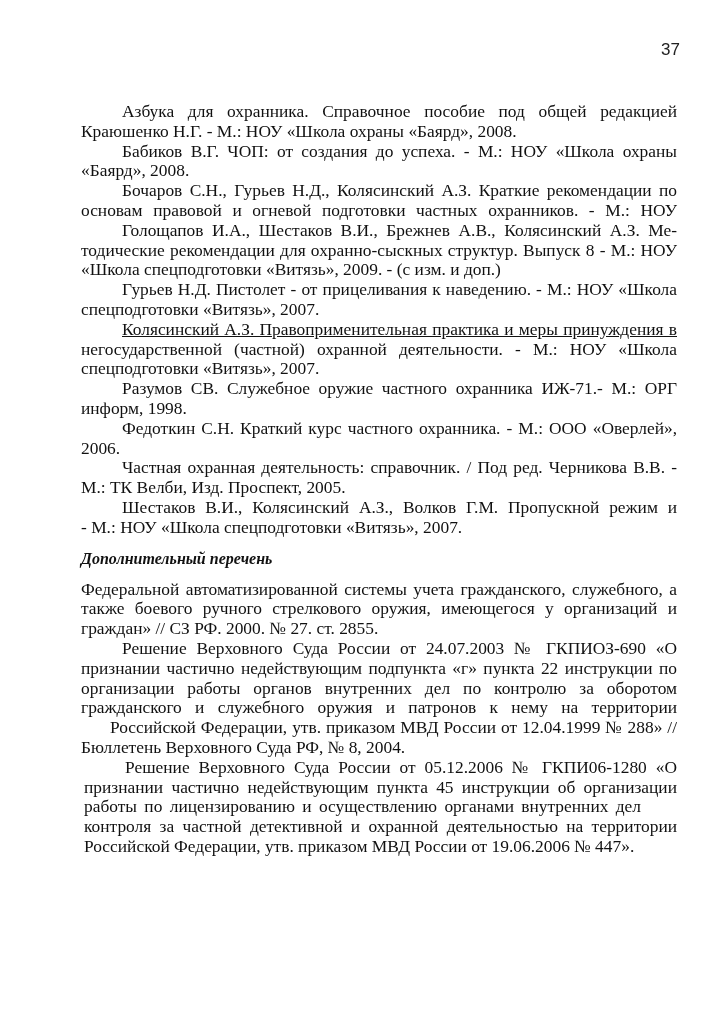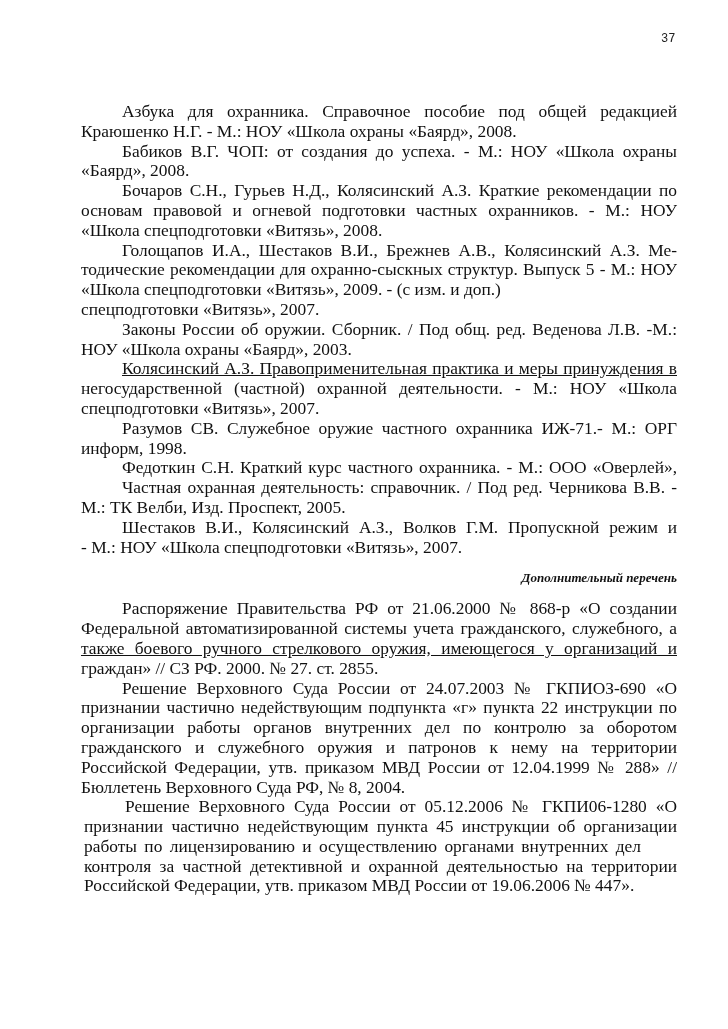--- a/index.html
+++ b/index.html
@@ -10,24 +10,24 @@
     body {
       width: 728px;
       height: 1029px;
       position: relative;
       overflow: hidden;
       color: #111111;
       font-family: "Liberation Serif", "DejaVu Serif", serif;
     }
     .page-number {
       position: absolute;
-      top: 32px;
+      top: 40px;
       left: 661px;
-      font-family: Liberation Mono, monospace;
-      font-size: 12px;
+      font-family: Liberation Sans, sans-serif;
+      font-size: 17px;
       color: #222222;
     }
     .content {
       position: absolute;
       left: 81px;
       top: 102px;
       width: 596px;
       font-size: 17.4px;
       line-height: 19.8px;
     }
@@ -39,24 +39,24 @@
       height: 19.8px;
     }
     .line.last {
       text-align-last: left;
     }
     .line.indent {
       padding-left: 41px;
     }
     .section-heading {
       display: block;
-      text-align: right;
+      text-align: left;
       font-weight: bold;
       font-style: italic;
-      font-size: 13px;
+      font-size: 16px;
       margin: 11px 0 11px 0;
       height: 20px;
     }
     .para.shifted .line {
       padding-left: 3px;
     }
     .para.shifted .line.indent {
       padding-left: 44px;
     }
     .para.shifted .line.short {
@@ -77,78 +77,74 @@
   </div>
 
   <div class="para">
     <span class="line indent" style="white-space: normal;">Бабиков В.Г. ЧОП: от создания до успеха. - М.: НОУ «Школа охраны</span>
     <span class="line last">«Баярд», 2008.</span>
   </div>
 
   <div class="para">
     <span class="line indent" style="white-space: normal;">Бочаров С.Н., Гурьев Н.Д., Колясинский А.З. Краткие рекомендации по</span>
     <span class="line" style="white-space: normal;">основам правовой и огневой подготовки частных охранников. - М.: НОУ</span>
-    <span class="line last">«Школа спецподготовки «Витязь», 2008.</span>
   </div>
 
   <div class="para">
     <span class="line indent" style="white-space: normal;">Голощапов И.А., Шестаков В.И., Брежнев А.В., Колясинский А.З. Ме-</span>
-    <span class="line" style="white-space: normal;">тодические рекомендации для охранно-сыскных структур. Выпуск 5 - М.: НОУ</span>
+    <span class="line" style="white-space: normal;">тодические рекомендации для охранно-сыскных структур. Выпуск 8 - М.: НОУ</span>
     <span class="line last">«Школа спецподготовки «Витязь», 2009. - (с изм. и доп.)</span>
   </div>
 
   <div class="para">
+    <span class="line indent" style="white-space: normal;">Гурьев Н.Д. Пистолет - от прицеливания к наведению. - М.: НОУ «Школа</span>
     <span class="line last">спецподготовки «Витязь», 2007.</span>
   </div>
 
-  <div class="para">
-    <span class="line indent" style="white-space: normal;">Законы России об оружии. Сборник. / Под общ. ред. Веденова Л.В. -М.:</span>
-    <span class="line last">НОУ «Школа охраны «Баярд», 2003.</span>
-  </div>
 
   <div class="para">
     <span class="line indent" style="white-space: normal; text-decoration: underline;">Колясинский А.З. Правоприменительная практика и меры принуждения в</span>
     <span class="line" style="white-space: normal;">негосударственной (частной) охранной деятельности. - М.: НОУ «Школа</span>
     <span class="line last">спецподготовки «Витязь», 2007.</span>
   </div>
 
   <div class="para">
     <span class="line indent" style="white-space: normal;">Разумов СВ. Служебное оружие частного охранника ИЖ-71.- М.: ОРГ</span>
     <span class="line last">информ, 1998.</span>
   </div>
 
   <div class="para">
     <span class="line indent" style="white-space: normal;">Федоткин С.Н. Краткий курс частного охранника. - М.: ООО «Оверлей»,</span>
+    <span class="line last">2006.</span>
   </div>
 
   <div class="para">
     <span class="line indent" style="white-space: normal;">Частная охранная деятельность: справочник. / Под ред. Черникова В.В. -</span>
     <span class="line last">М.: ТК Велби, Изд. Проспект, 2005.</span>
   </div>
 
   <div class="para">
     <span class="line indent" style="white-space: normal;">Шестаков В.И., Колясинский А.З., Волков Г.М. Пропускной режим и</span>
     <span class="line last">- М.: НОУ «Школа спецподготовки «Витязь», 2007.</span>
   </div>
 
   <span class="section-heading">Дополнительный перечень</span>
 
   <div class="para">
-    <span class="line indent" style="white-space: normal;">Распоряжение Правительства РФ от 21.06.2000 № 868-р «О создании</span>
     <span class="line" style="white-space: normal;">Федеральной автоматизированной системы учета гражданского, служебного, а</span>
-    <span class="line" style="white-space: normal; text-decoration: underline;">также боевого ручного стрелкового оружия, имеющегося у организаций и</span>
+    <span class="line" style="white-space: normal;">также боевого ручного стрелкового оружия, имеющегося у организаций и</span>
     <span class="line last">граждан» // СЗ РФ. 2000. № 27. ст. 2855.</span>
   </div>
 
   <div class="para">
     <span class="line indent" style="white-space: normal;">Решение Верховного Суда России от 24.07.2003 № ГКПИОЗ-690 «О</span>
     <span class="line" style="white-space: normal;">признании частично недействующим подпункта «г» пункта 22 инструкции по</span>
     <span class="line" style="white-space: normal;">организации работы органов внутренних дел по контролю за оборотом</span>
     <span class="line" style="white-space: normal;">гражданского и служебного оружия и патронов к нему на территории</span>
-    <span class="line" style="white-space: normal;">Российской Федерации, утв. приказом МВД России от 12.04.1999 № 288» //</span>
+    <span class="line" style="white-space: normal; margin-left: 29px;">Российской Федерации, утв. приказом МВД России от 12.04.1999 № 288» //</span>
     <span class="line last">Бюллетень Верховного Суда РФ, № 8, 2004.</span>
   </div>
 
   <div class="para shifted">
     <span class="line indent" style="white-space: normal;">Решение Верховного Суда России от 05.12.2006 № ГКПИ06-1280 «О</span>
     <span class="line" style="white-space: normal;">признании частично недействующим пункта 45 инструкции об организации</span>
     <span class="line short">работы по лицензированию и осуществлению органами внутренних дел</span>
     <span class="line" style="white-space: normal;">контроля за частной детективной и охранной деятельностью на территории</span>
     <span class="line last">Российской Федерации, утв. приказом МВД России от 19.06.2006 № 447».</span>
   </div>

